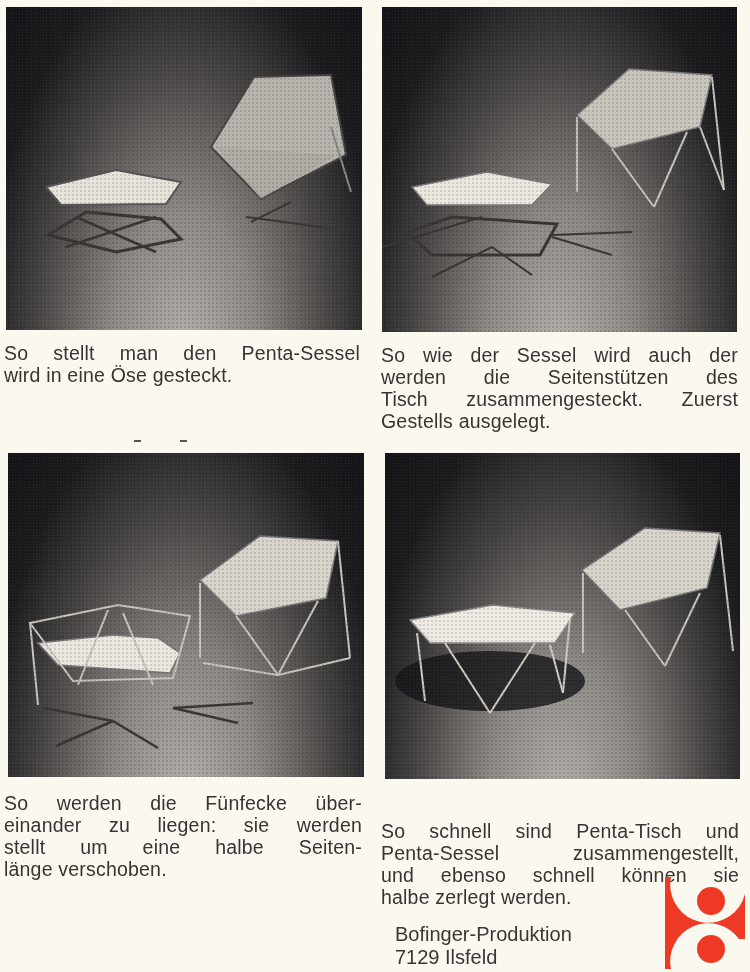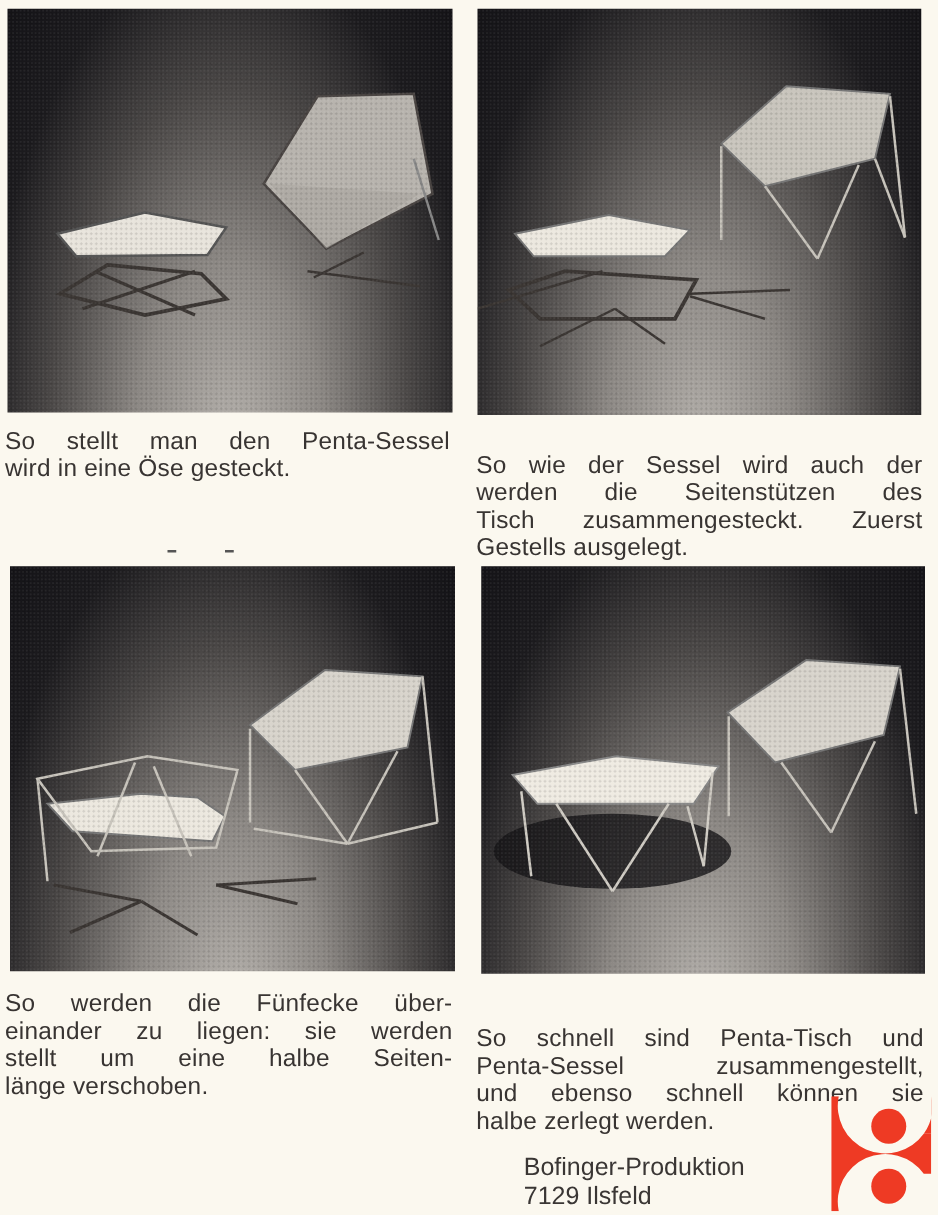--- a/index.html
+++ b/index.html
@@ -28,27 +28,27 @@
   #p3 { left:8px; top:453px; width:356px; height:324px; }
   #p4 { left:385px; top:453px; width:355px; height:326px; }
 
   .caption {
     position:absolute; font-size:19.5px; line-height:22px;
     text-align:justify; letter-spacing:0.2px; color:#383432;
   }
   .caption span { display:block; text-align-last:justify; }
   .caption span.last { text-align-last:left; }
   #c1 { left:4px; top:342px; width:356px; }
-  #c2 { left:381px; top:344px; width:357px;margin-top:17px; }
+  #c2 { left:381px; top:344px; width:357px; }
   #c3 { left:4px; top:792px; width:358px; }
   #c4 { left:381px; top:820px; width:358px; }
 
   .dash { position:absolute; width:7px; height:2px; background:#555; top:440px; }
 
-  #company { position:absolute; left:395px; top:923px; font-size:20px; line-height:23px; color:#3a3634;margin-left:24px; }
+  #company { position:absolute; left:395px; top:923px; font-size:20px; line-height:23px; color:#3a3634; }
   #company div { white-space:nowrap; }
 
   #logo { position:absolute; left:665px; top:877px; width:80px; height:92px; }
 </style>
 </head>
 <body>
 
 <div class="photo" id="p1">
   <svg viewBox="0 0 356 323">
     <polygon points="40,180 110,163 175,175 160,197 55,198" fill="#e8e4dc" stroke="#555" stroke-width="2"></polygon>

